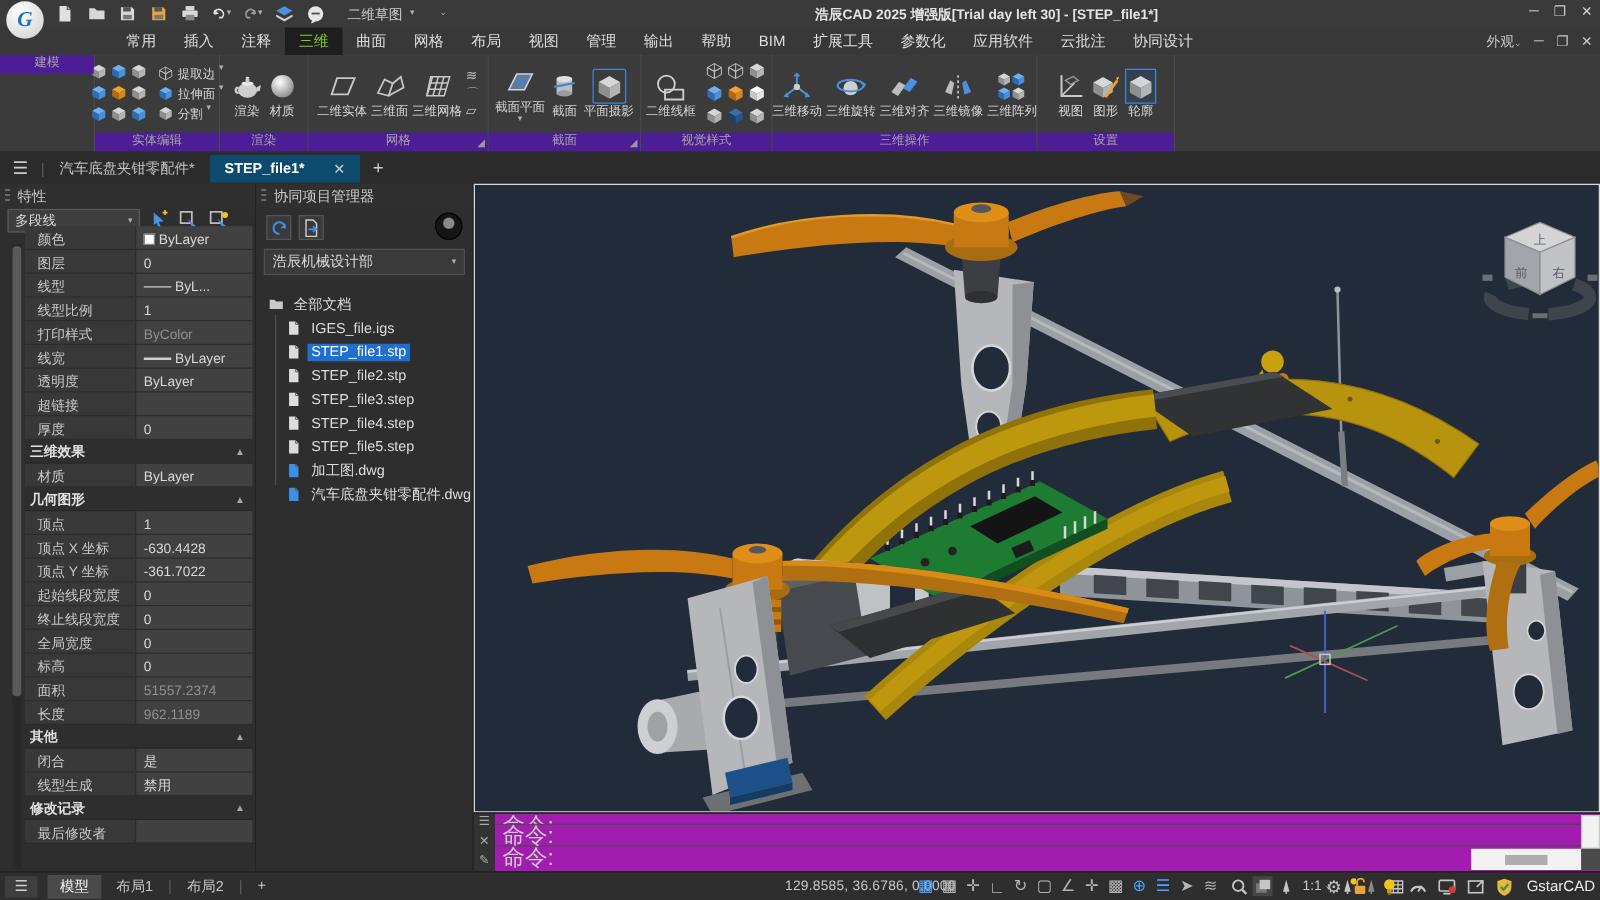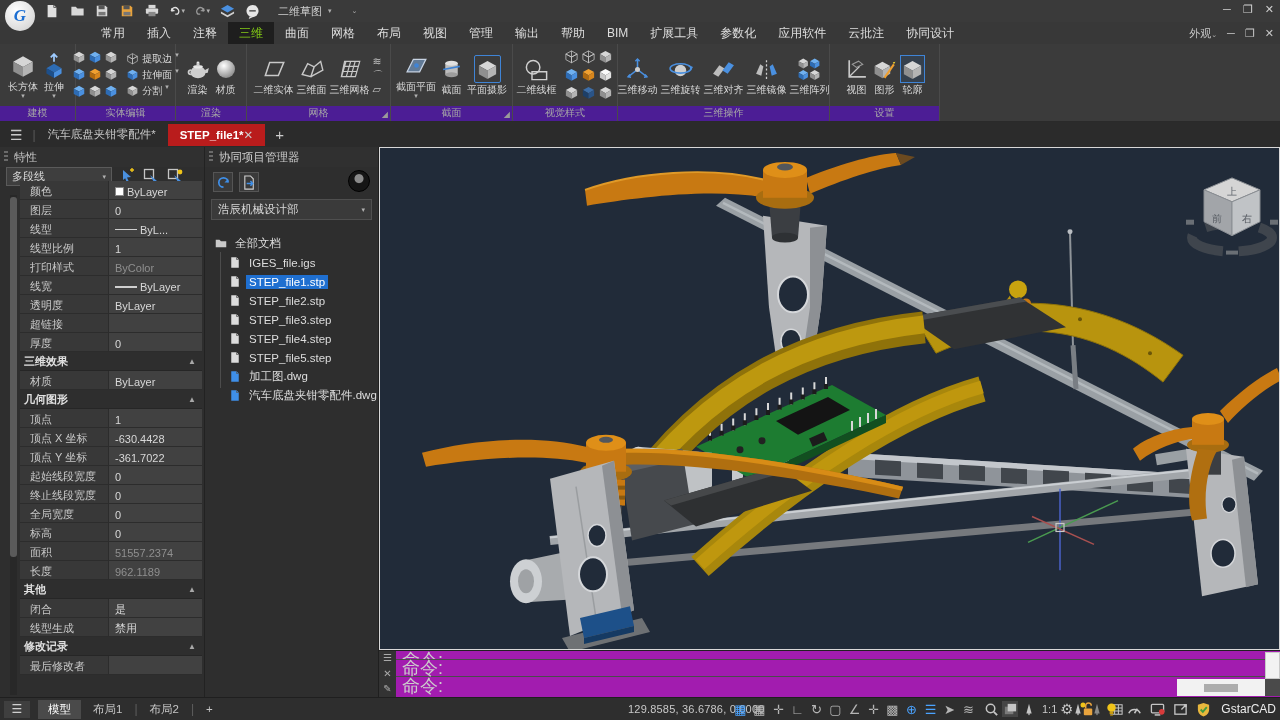--- a/index.html
+++ b/index.html
@@ -35,21 +35,21 @@
 .sed-grid{display:grid;grid-template-columns:repeat(3,15px);grid-auto-rows:16px;gap:1px;margin-right:4px}
 .sed-rows{display:flex;flex-direction:column;justify-content:center;gap:2px}
 .sed-row{display:flex;align-items:flex-start;gap:3px;font-size:10px;color:#d8d8d8;white-space:nowrap}
 .vs-grid{display:grid;grid-template-columns:repeat(3,16px);grid-auto-rows:17px;gap:1px;margin-left:4px}
 .setting-active{border:1px solid #3f84d6;background:#35404d}
 
 .tabbar{position:absolute;left:0;top:122px;width:1280px;height:25px;background:#2b2b2b;display:flex;align-items:center}
 .hamb{color:#c9c9c9;font-size:14px;padding:0 10px}
 .tsep{color:#5a5a5a}
 .ftab{padding:4px 12px;font-size:11.5px;color:#c4c4c4;white-space:nowrap}
-.ftab.active{background:#b91c1c;color:#ffffff;font-weight:bold;display:flex;gap:0;align-items:center}
+.ftab.active{background:#0c4a6e;color:#ffffff;font-weight:bold;display:flex;gap:23px;align-items:center}
 .ftab .x{color:#cccccc;font-weight:normal}
 .newtab{color:#cccccc;font-size:15px;padding:0 10px}
 
 .main{position:absolute;left:0;top:147px;width:1280px;height:550px;display:flex}
 .panel{background:#2e2e2e;position:relative;flex:none}
 .ptitle{height:20px;display:flex;align-items:center;font-size:11.5px;color:#c9c9c9;padding-left:14px;position:relative;background:#303030}
 .grip{position:absolute;left:4px;top:4px;bottom:4px;width:4px;background:repeating-linear-gradient(to bottom,#6a6a6a 0 2px,transparent 2px 4px)}
 
 .props{width:205px;border-right:1px solid #222}
 .ptools{height:26px;display:flex;align-items:flex-start;padding:0 6px;gap:4px}
@@ -370,20 +370,21 @@
         <svg width="15" height="15">
           <use href="#chat"></use>
         </svg>
       </span>
   </div>
   <div class="ws-combo">
     <span>二维草图</span>
     <span class="chev">▾</span>
     <span class="chev" style="margin-left:14px">⌄</span>
   </div>
+  <div class="apptitle">浩辰CAD 2025 增强版[Trial day left 30] - [STEP_file1*]</div>
   <div class="winctl">
     <span>─</span>
     <span>❐</span>
     <span>✕</span>
   </div>
 </div>
 
 <div class="menubar">
   <span class="mtab">常用</span>
   <span class="mtab">插入</span>
@@ -406,40 +407,20 @@
     <span><span>外观</span><span class="chev">⌄</span></span>
     <span>─</span>
     <span>❐</span>
     <span>✕</span>
   </div>
 </div>
 
 <div class="ribbon">
 
   <div class="rgroup" style="width:76px">
-    <div class="rbody">
-      <div class="rbtn">
-          <span class="icbox">
-            <svg width="26" height="26">
-              <use href="#cube3"></use>
-            </svg>
-          </span>
-          <span>长方体</span>
-          <span class="chev">▾</span>
-        </div>
-      <div class="rbtn">
-          <span class="icbox">
-            <svg width="26" height="26">
-              <use href="#extrude"></use>
-            </svg>
-          </span>
-          <span>拉伸</span>
-          <span class="chev">▾</span>
-        </div>
-    </div>
     <div class="rlabel"><span>建模</span></div>
   </div>
 
   <div class="rgroup" style="width:100px">
     <div class="rbody">
       <div class="sed-grid">
         <svg width="14" height="14">
             <use href="#cube3"></use>
           </svg>
         <svg width="14" height="14">

